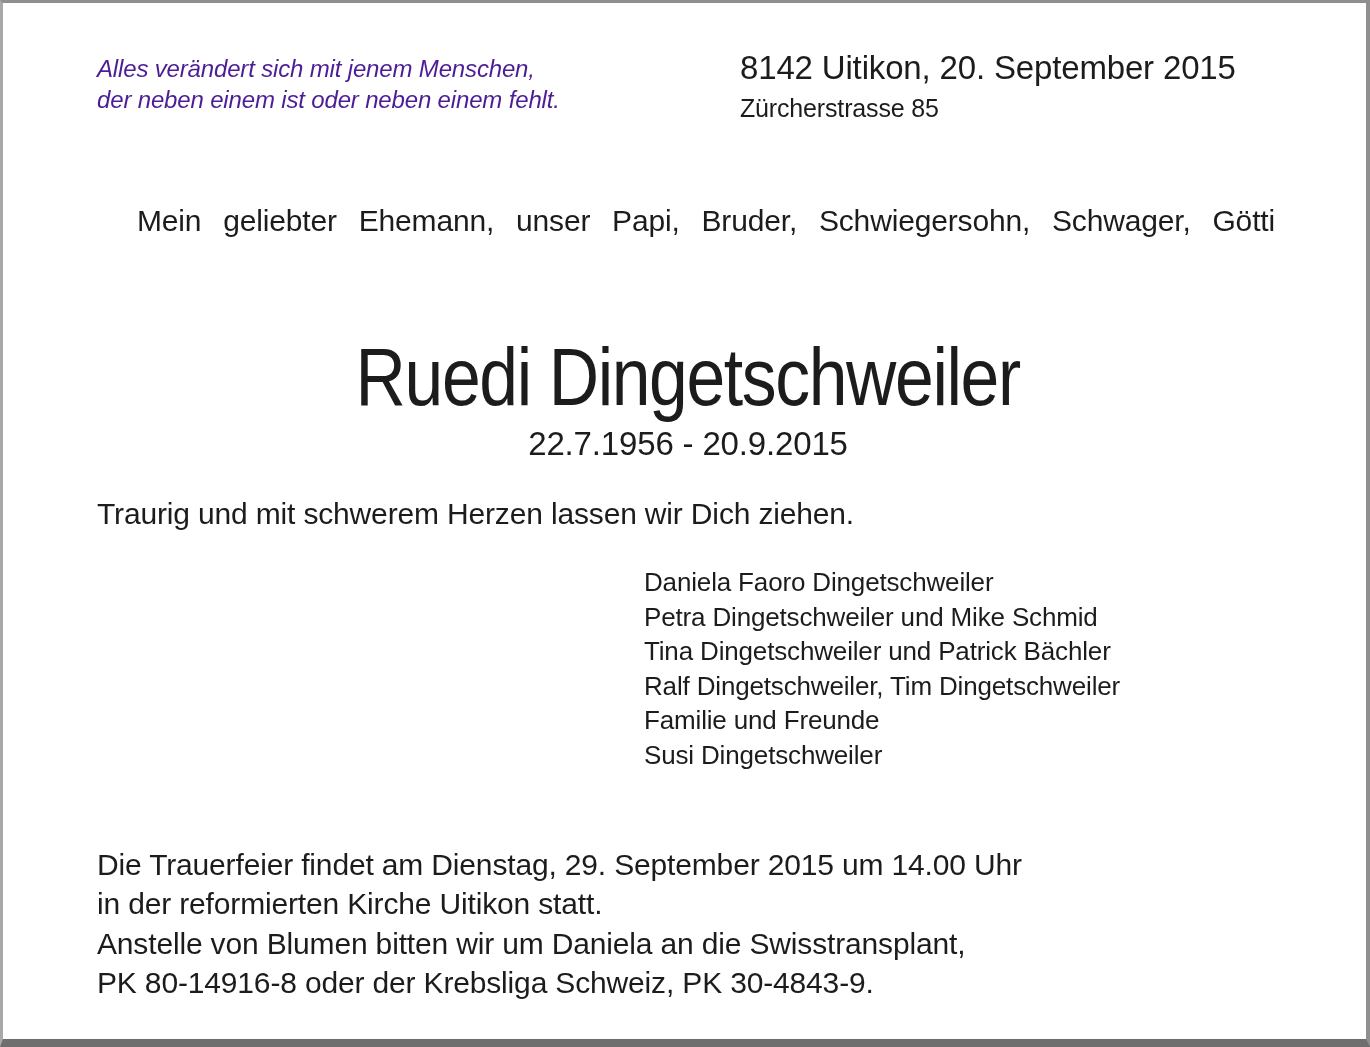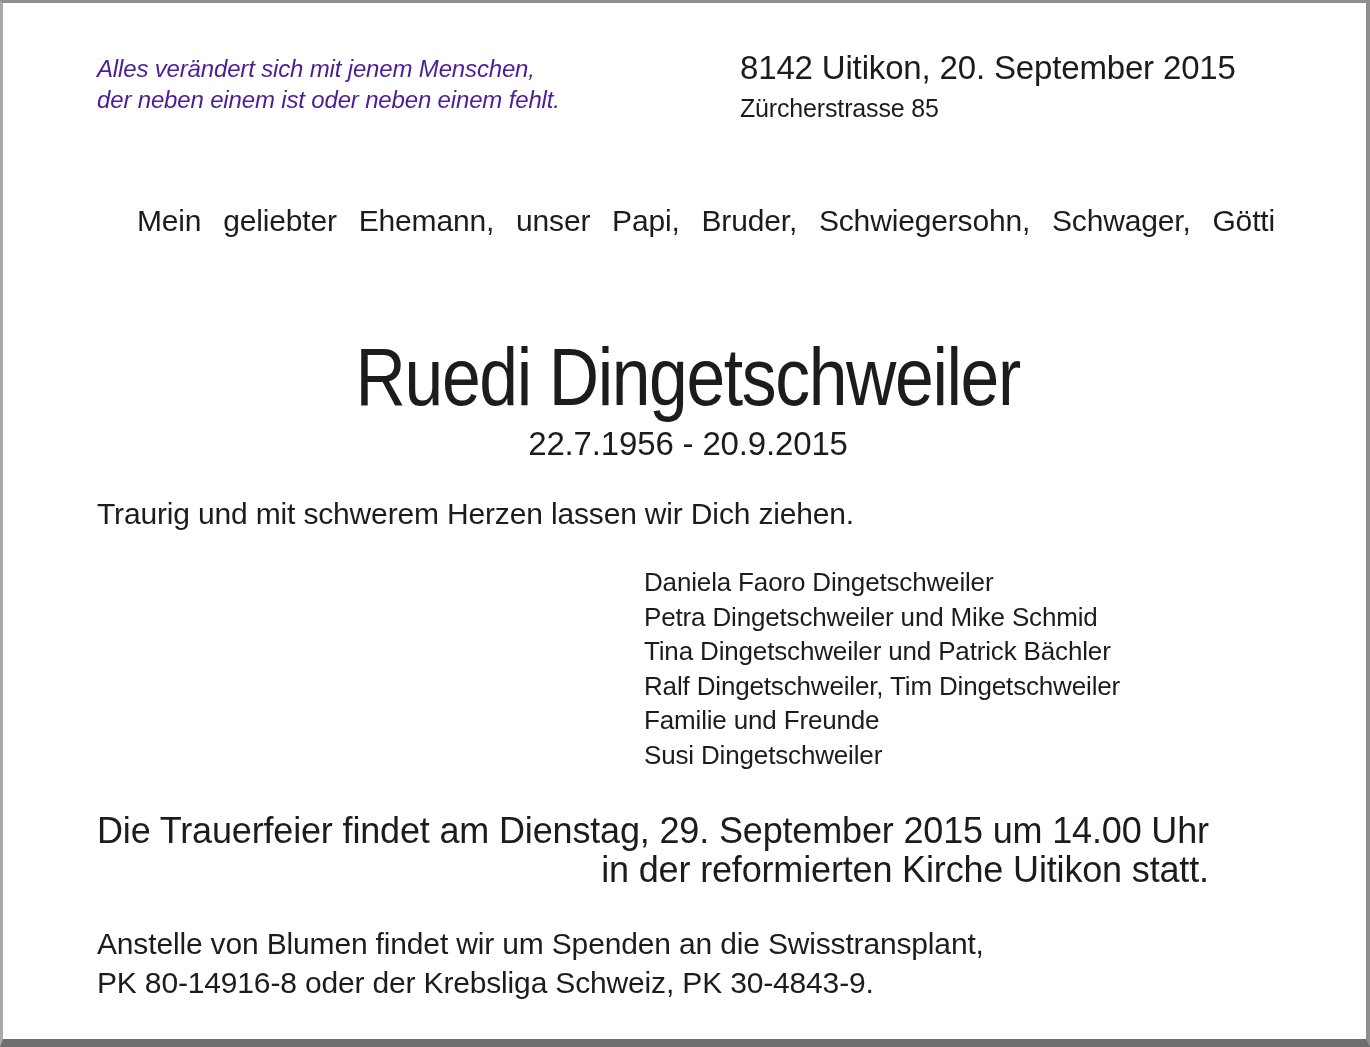--- a/index.html
+++ b/index.html
@@ -92,24 +92,23 @@
 
   .mourners {
     left: 641px;
     top: 562px;
     font-size: 26px;
     line-height: 34.6px;
   }
 
   .service {
     left: 94px;
-    top: 808px;
-    font-size: 36px;
+    top: 842px;
+    font-size: 30px;
     line-height: 39px;
-    text-align: right;
   }
   .donations {
     left: 94px;
     top: 921px;
     font-size: 30px;
     line-height: 39px;
   }
 </style>
 </head>
 <body>
@@ -146,17 +145,17 @@
     <div>Familie und Freunde</div>
     <div>Susi Dingetschweiler</div>
   </div>
 
   <div class="abs service">
     <div>Die Trauerfeier findet am Dienstag, 29. September 2015 um 14.00 Uhr</div>
     <div>in der reformierten Kirche Uitikon statt.</div>
   </div>
 
   <div class="abs donations">
-    <div>Anstelle von Blumen findet wir um Spenden an die Swisstransplant,</div>
+    <div>Anstelle von Blumen bitten wir um Daniela an die Swisstransplant,</div>
     <div>PK 80-14916-8 oder der Krebsliga Schweiz, PK 30-4843-9.</div>
   </div>
 
 </div>
 
 </body></html>

